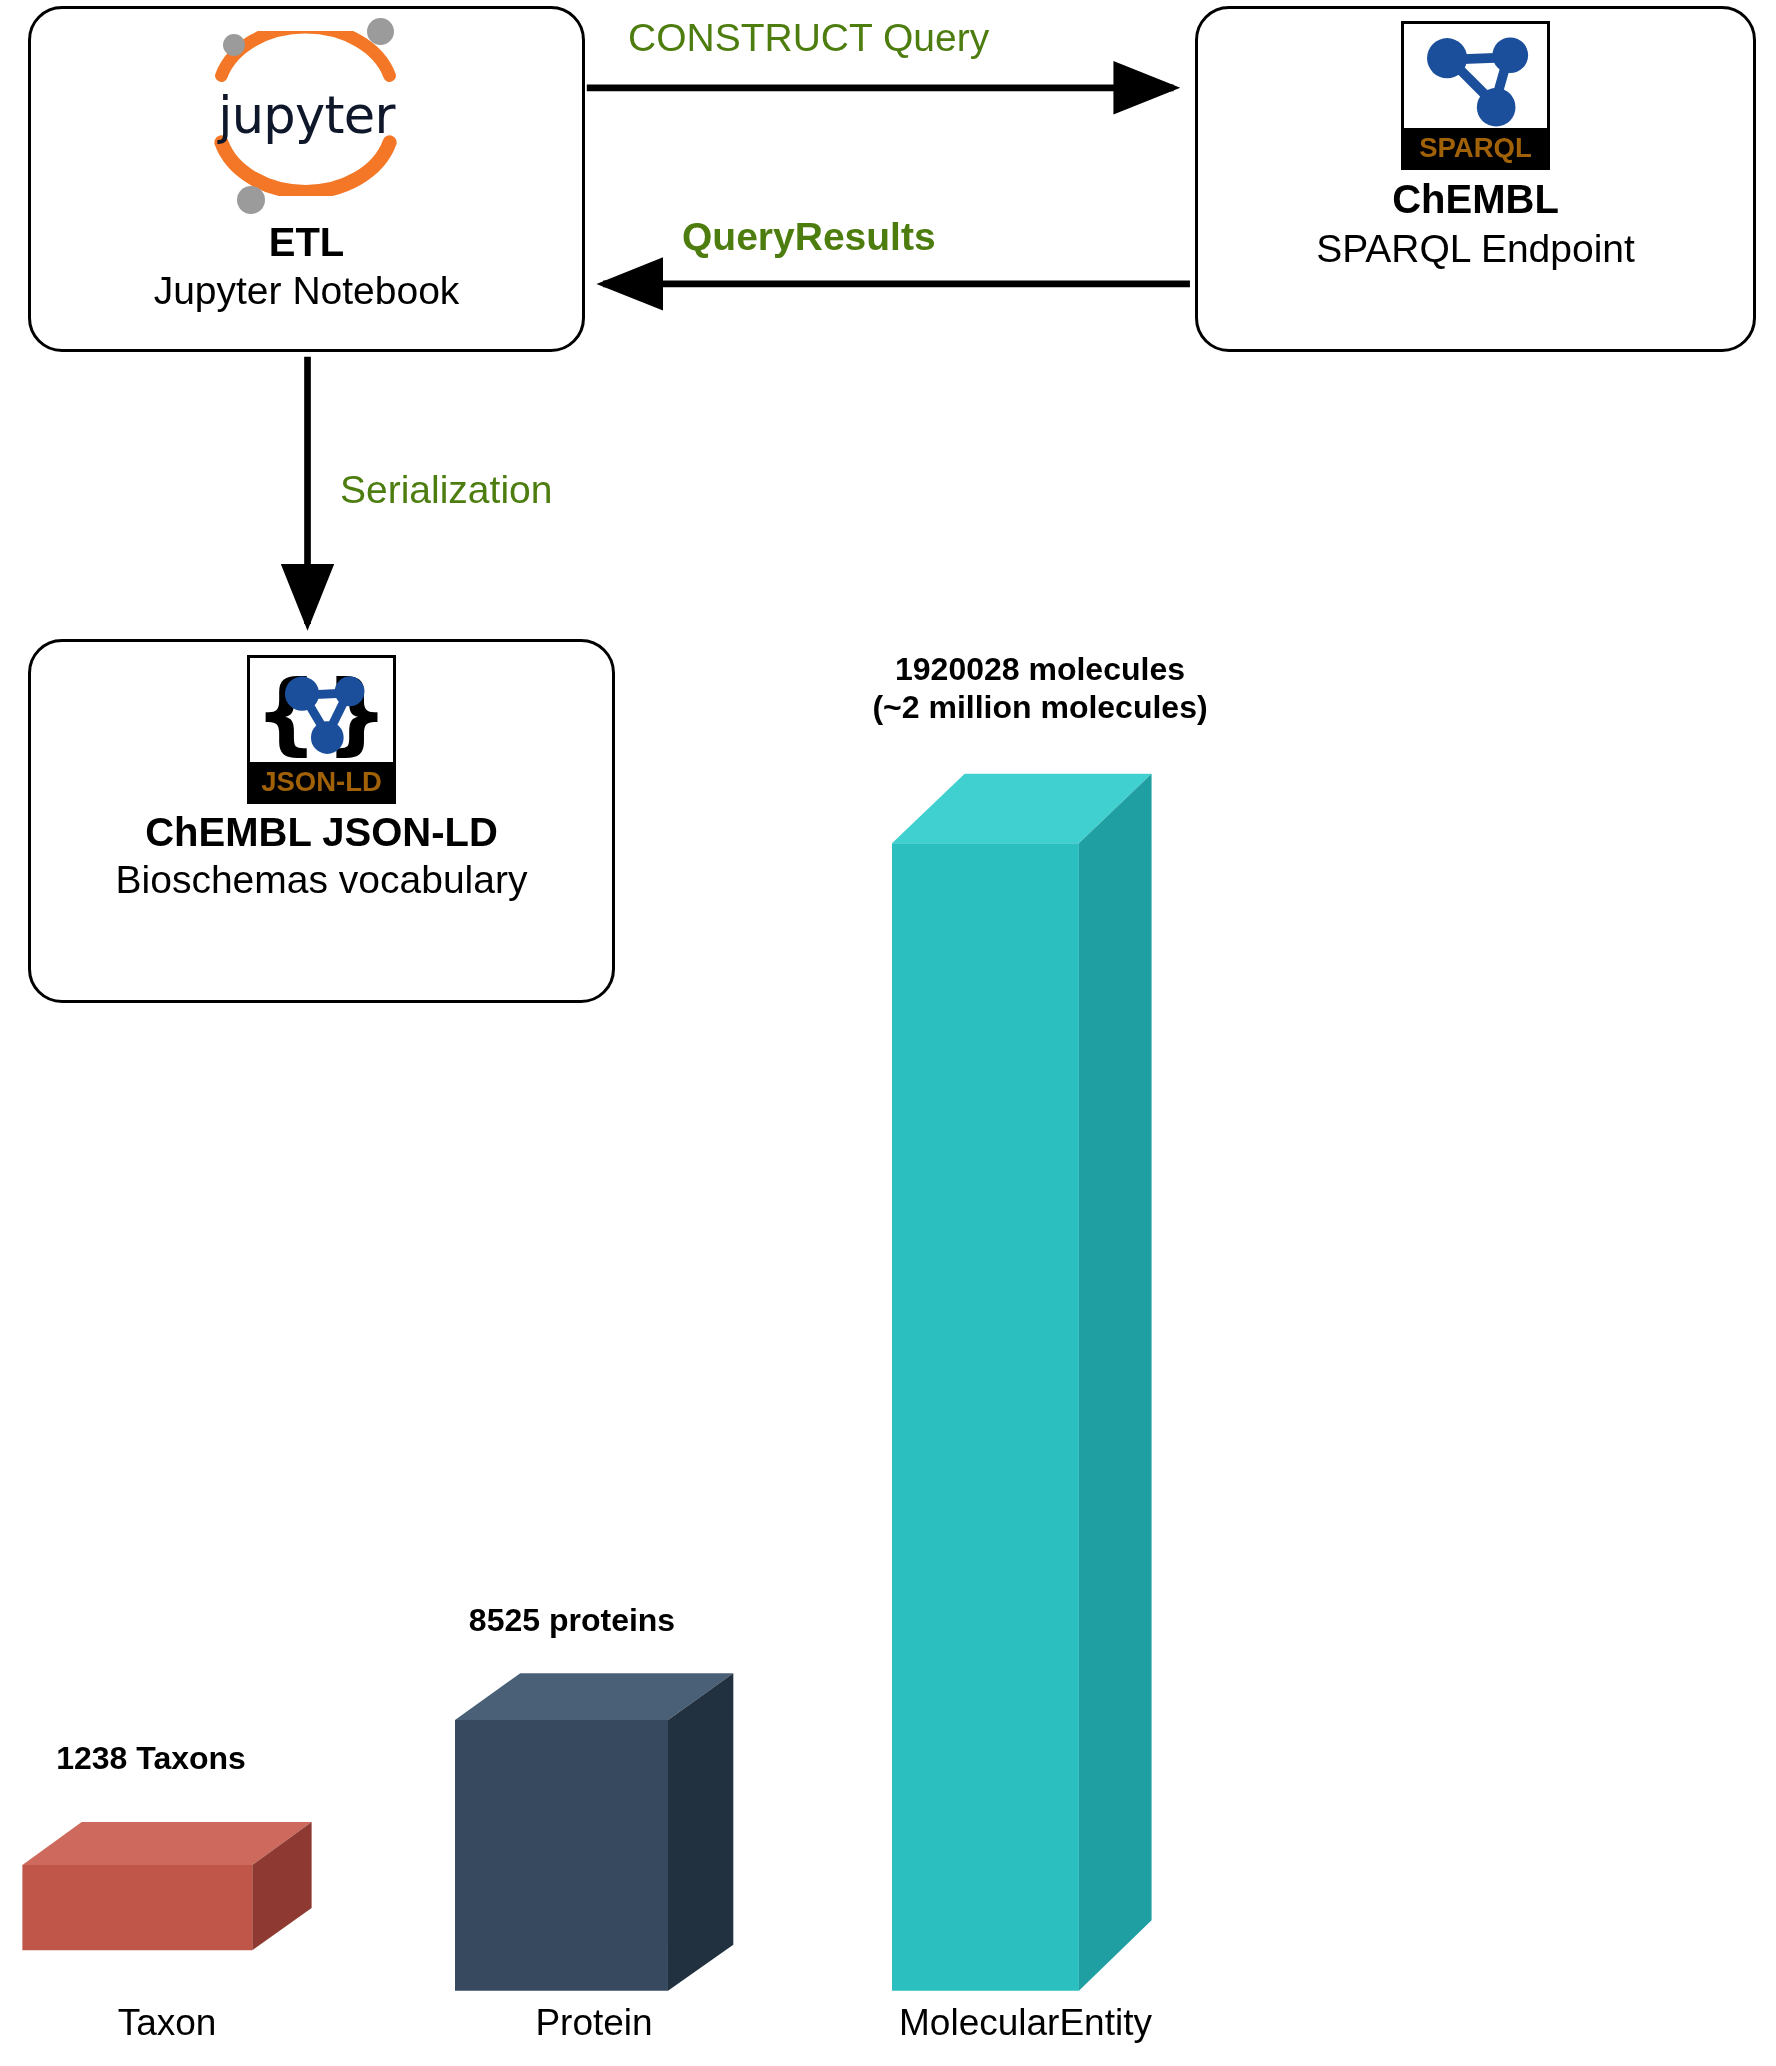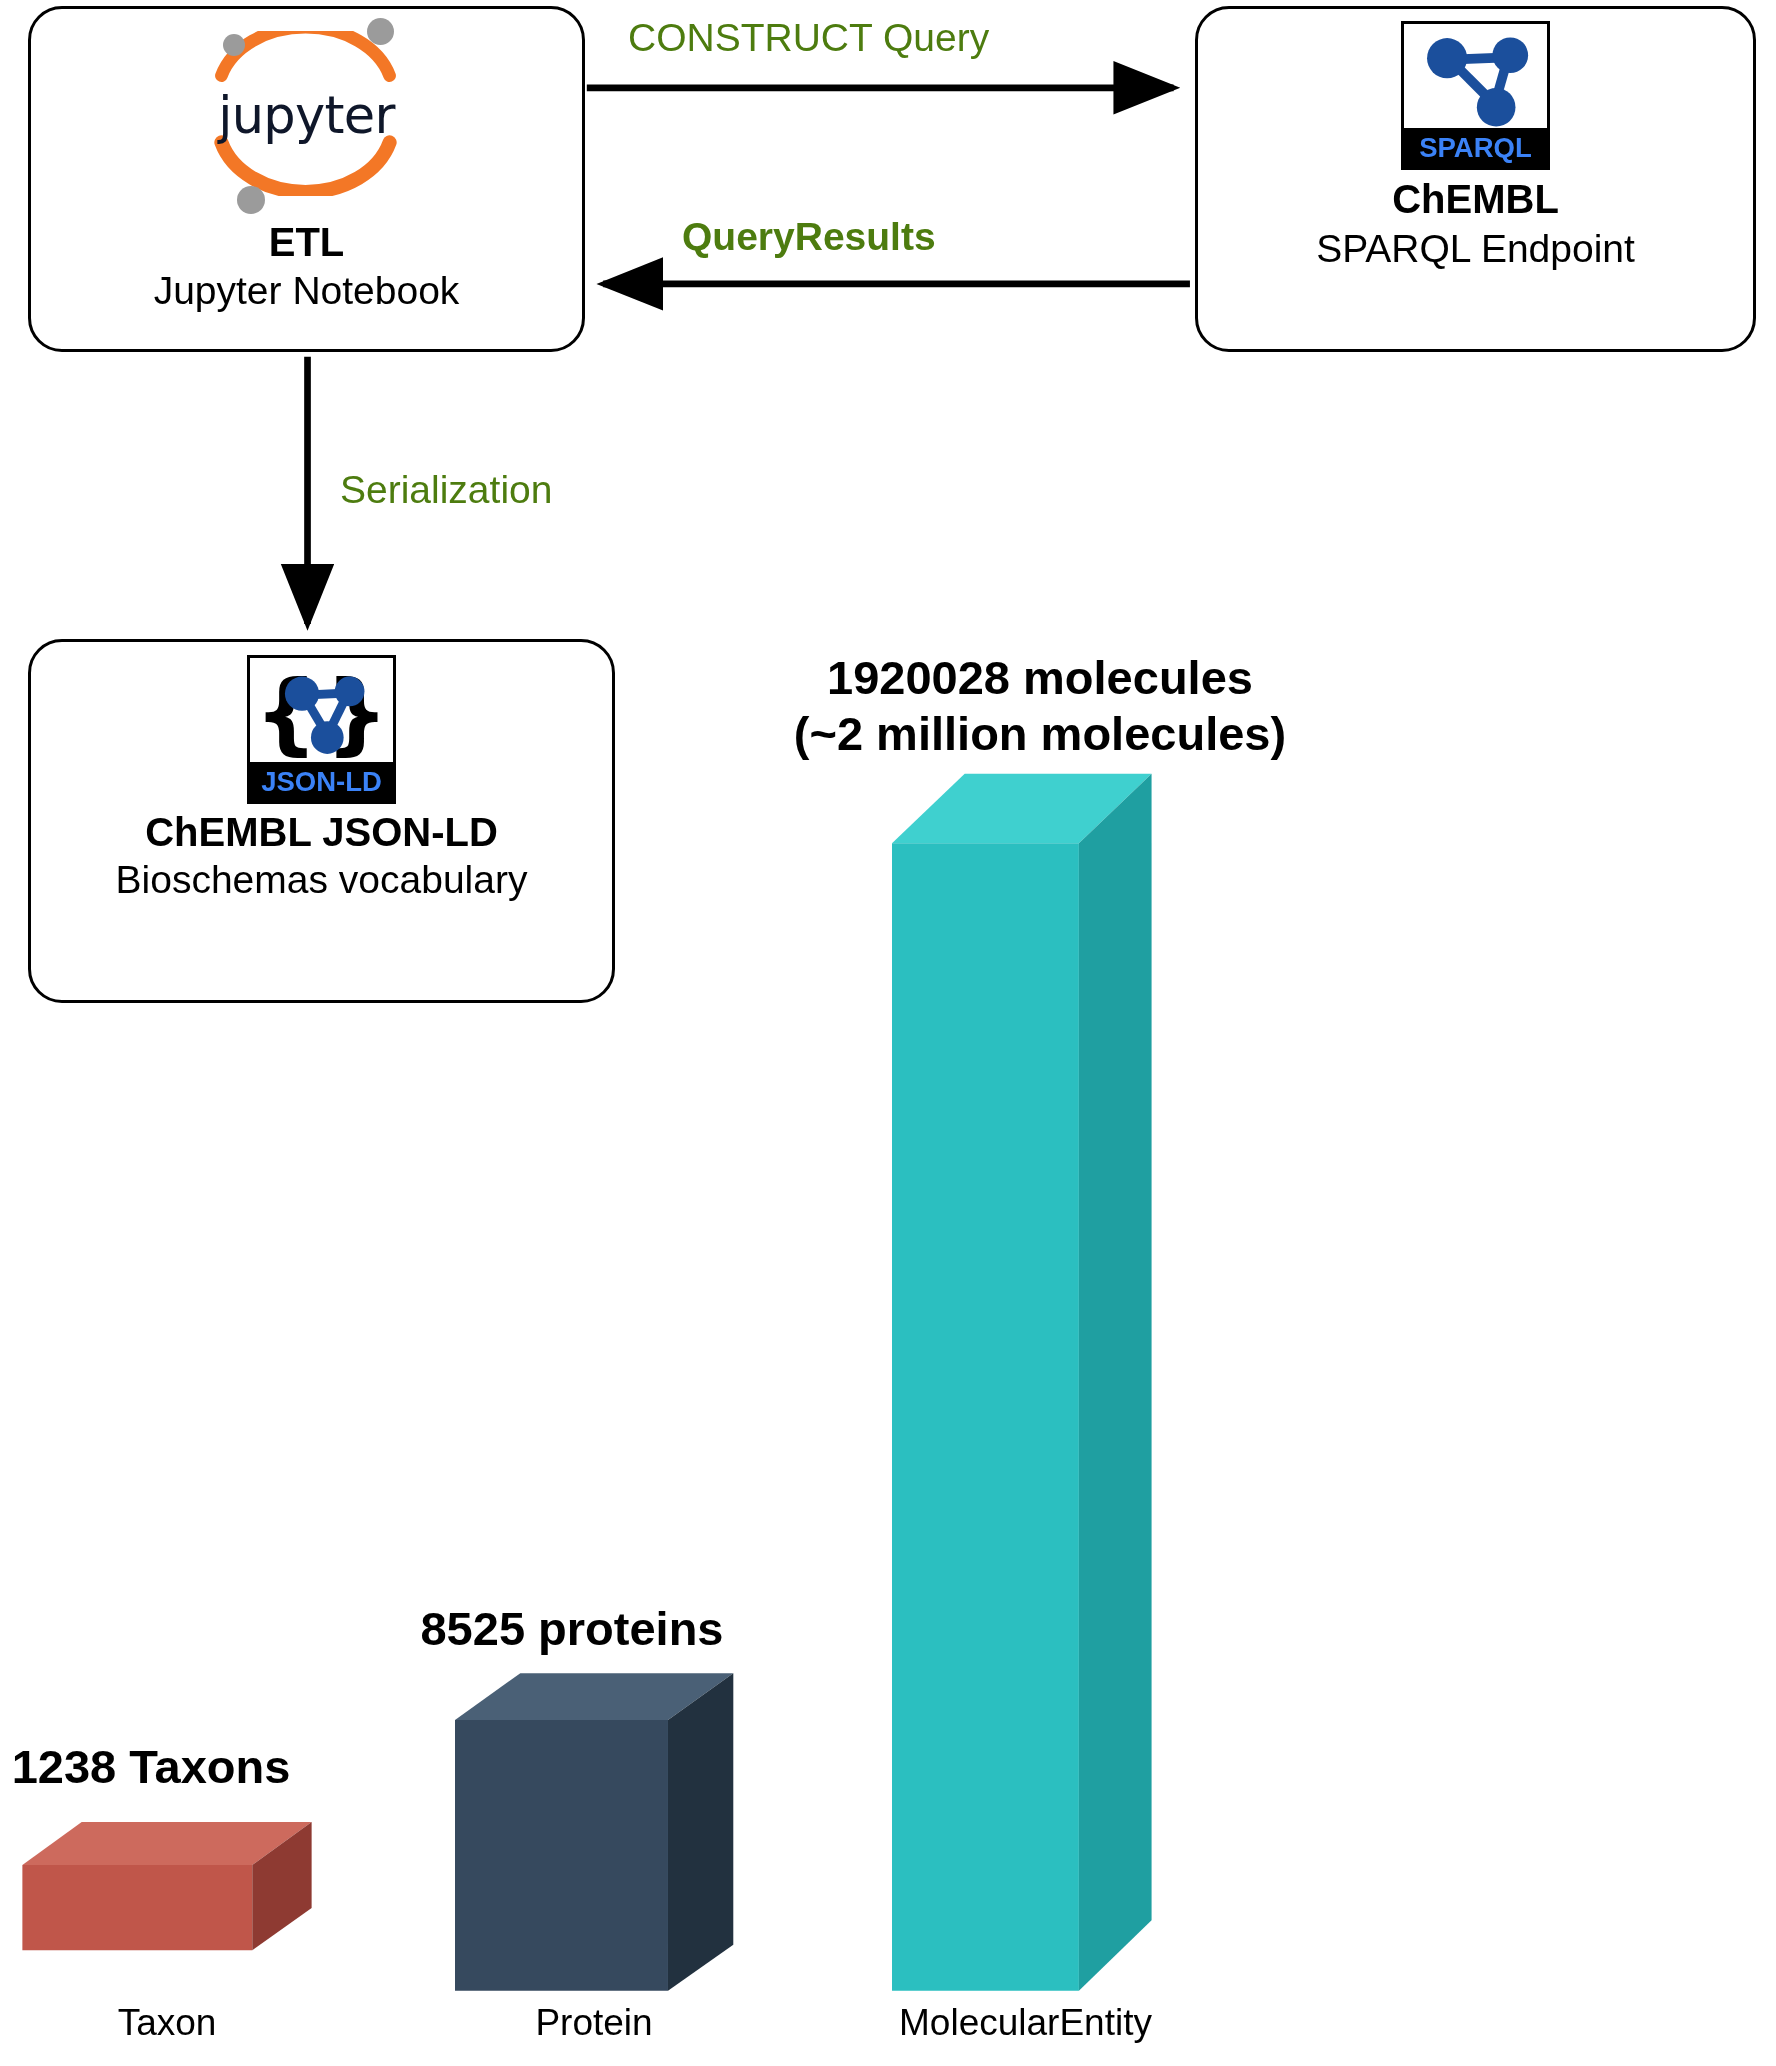--- a/index.html
+++ b/index.html
@@ -119,21 +119,21 @@
     box-sizing: border-box;
     background: #ffffff;
   }
   .badge-icon .label-strip {
     position: absolute;
     left: 0;
     right: 0;
     bottom: 0;
     height: 39px;
     background: #000000;
-    color: #3b82f6;
+    color: #a16207;
     font-weight: bold;
     font-size: 27.5px;
     letter-spacing: 0px;
     display: flex;
     align-items: center;
     justify-content: center;
   }
   .badge-icon .graph {
     position: absolute;
     left: 0; right: 0; top: 0;
@@ -154,21 +154,21 @@
   .edge-label {
     position: absolute;
     font-size: 39px;
     white-space: nowrap;
     color: #4d7c0f;
   }
 
   
   .bar-caption {
     position: absolute;
-    font-size: 47px;
+    font-size: 32px;
     font-weight: bold;
     text-align: center;
     white-space: pre;
     line-height: 1.2;
   }
   .bar-axis-label {
     position: absolute;
     font-size: 37px;
     text-align: center;
     white-space: nowrap;

